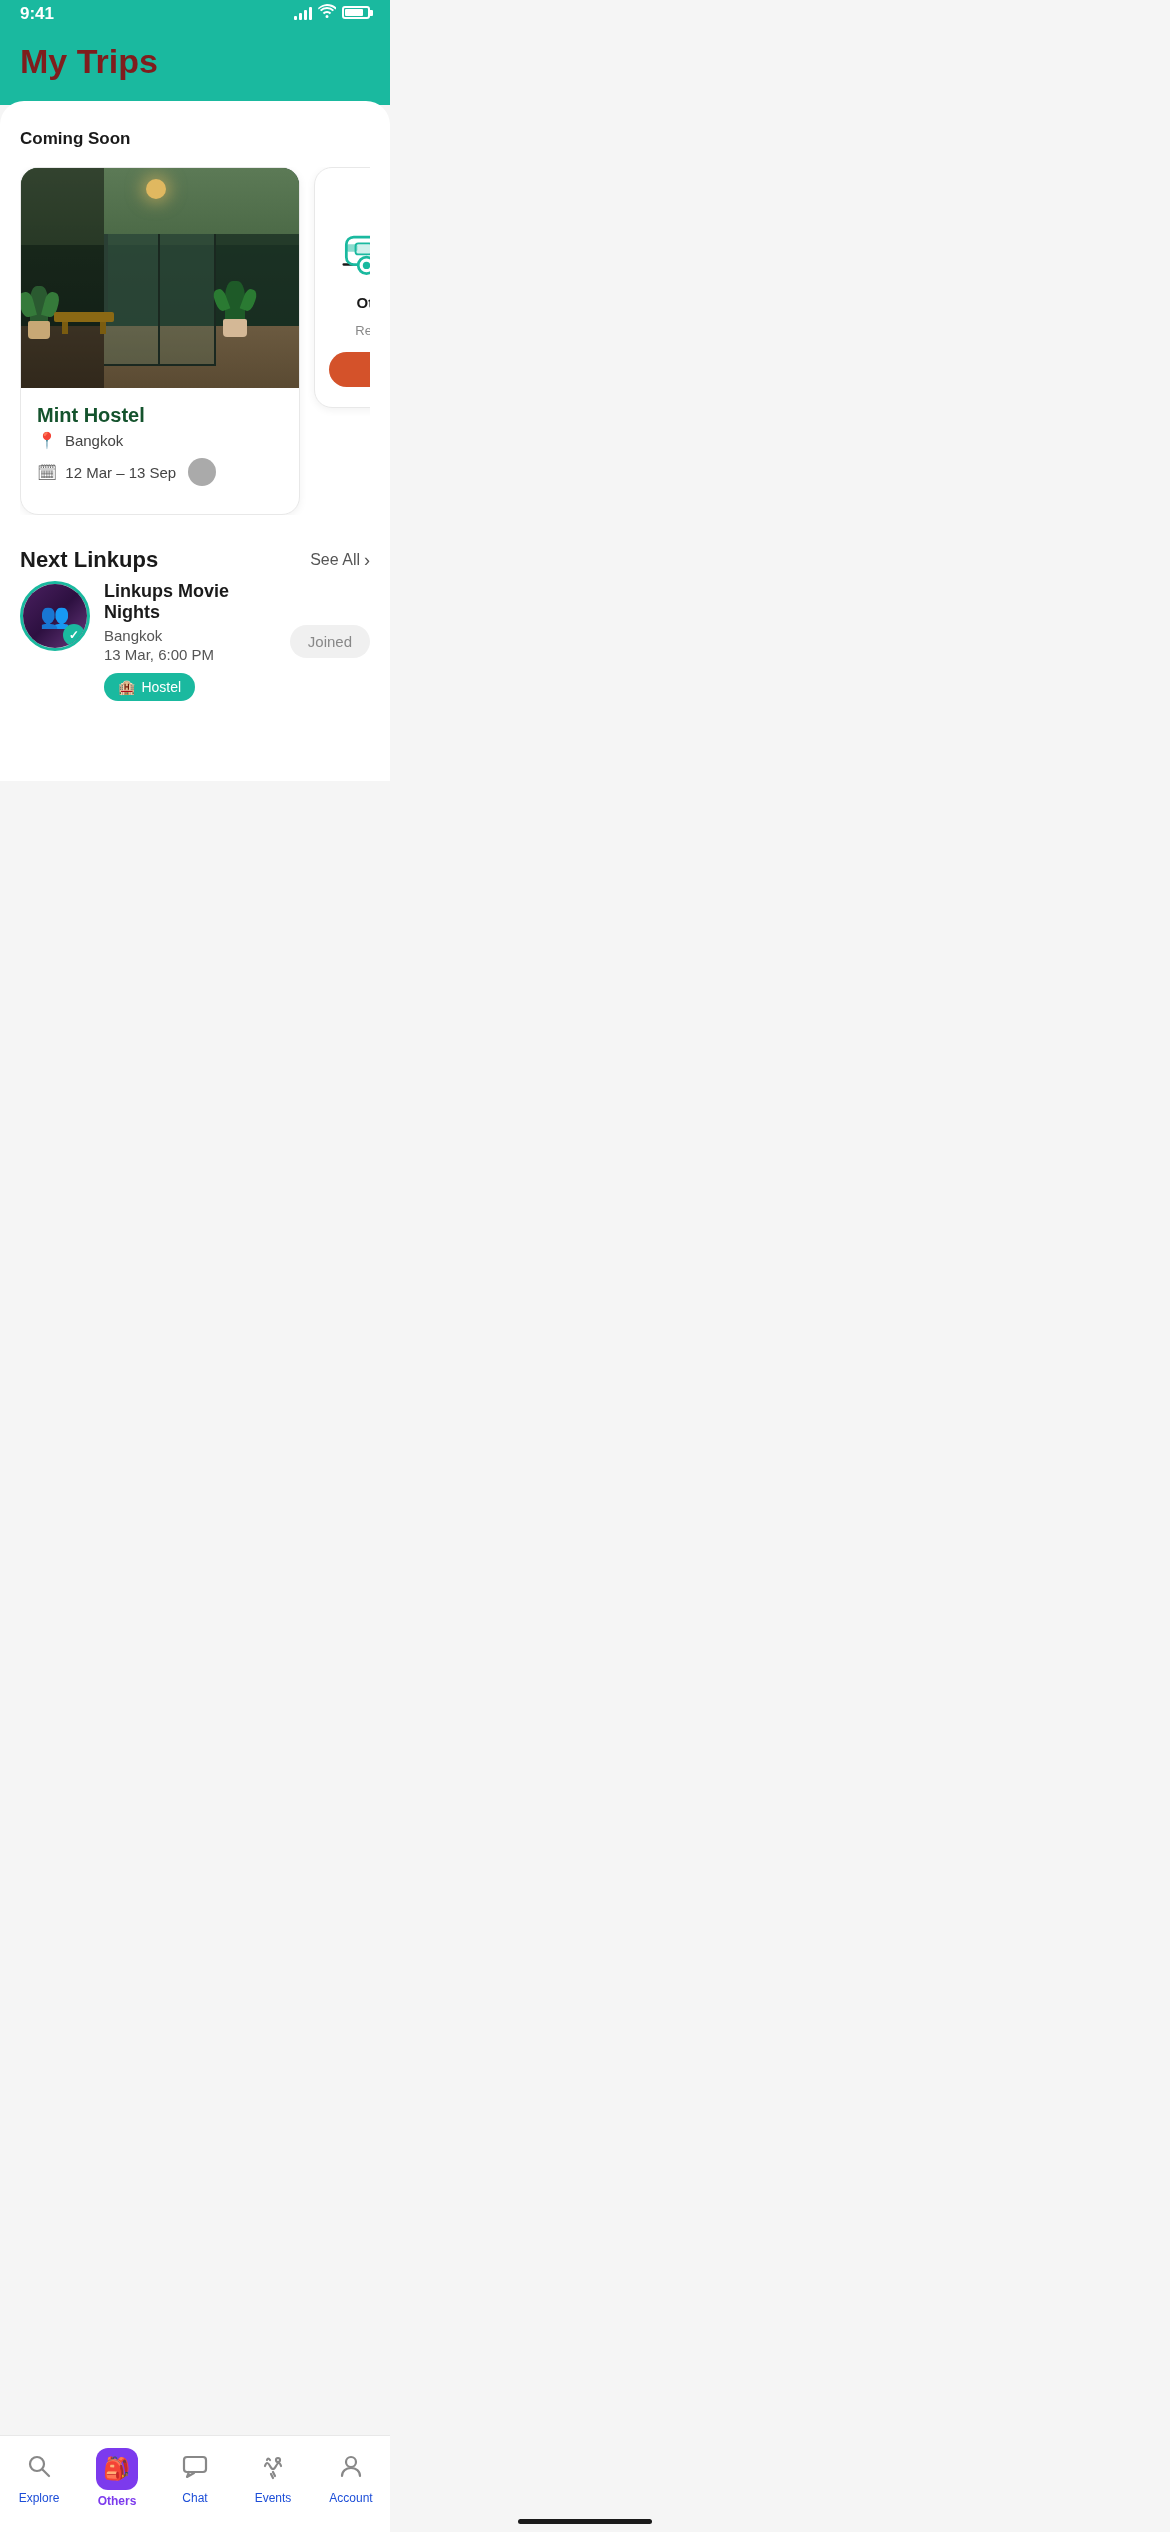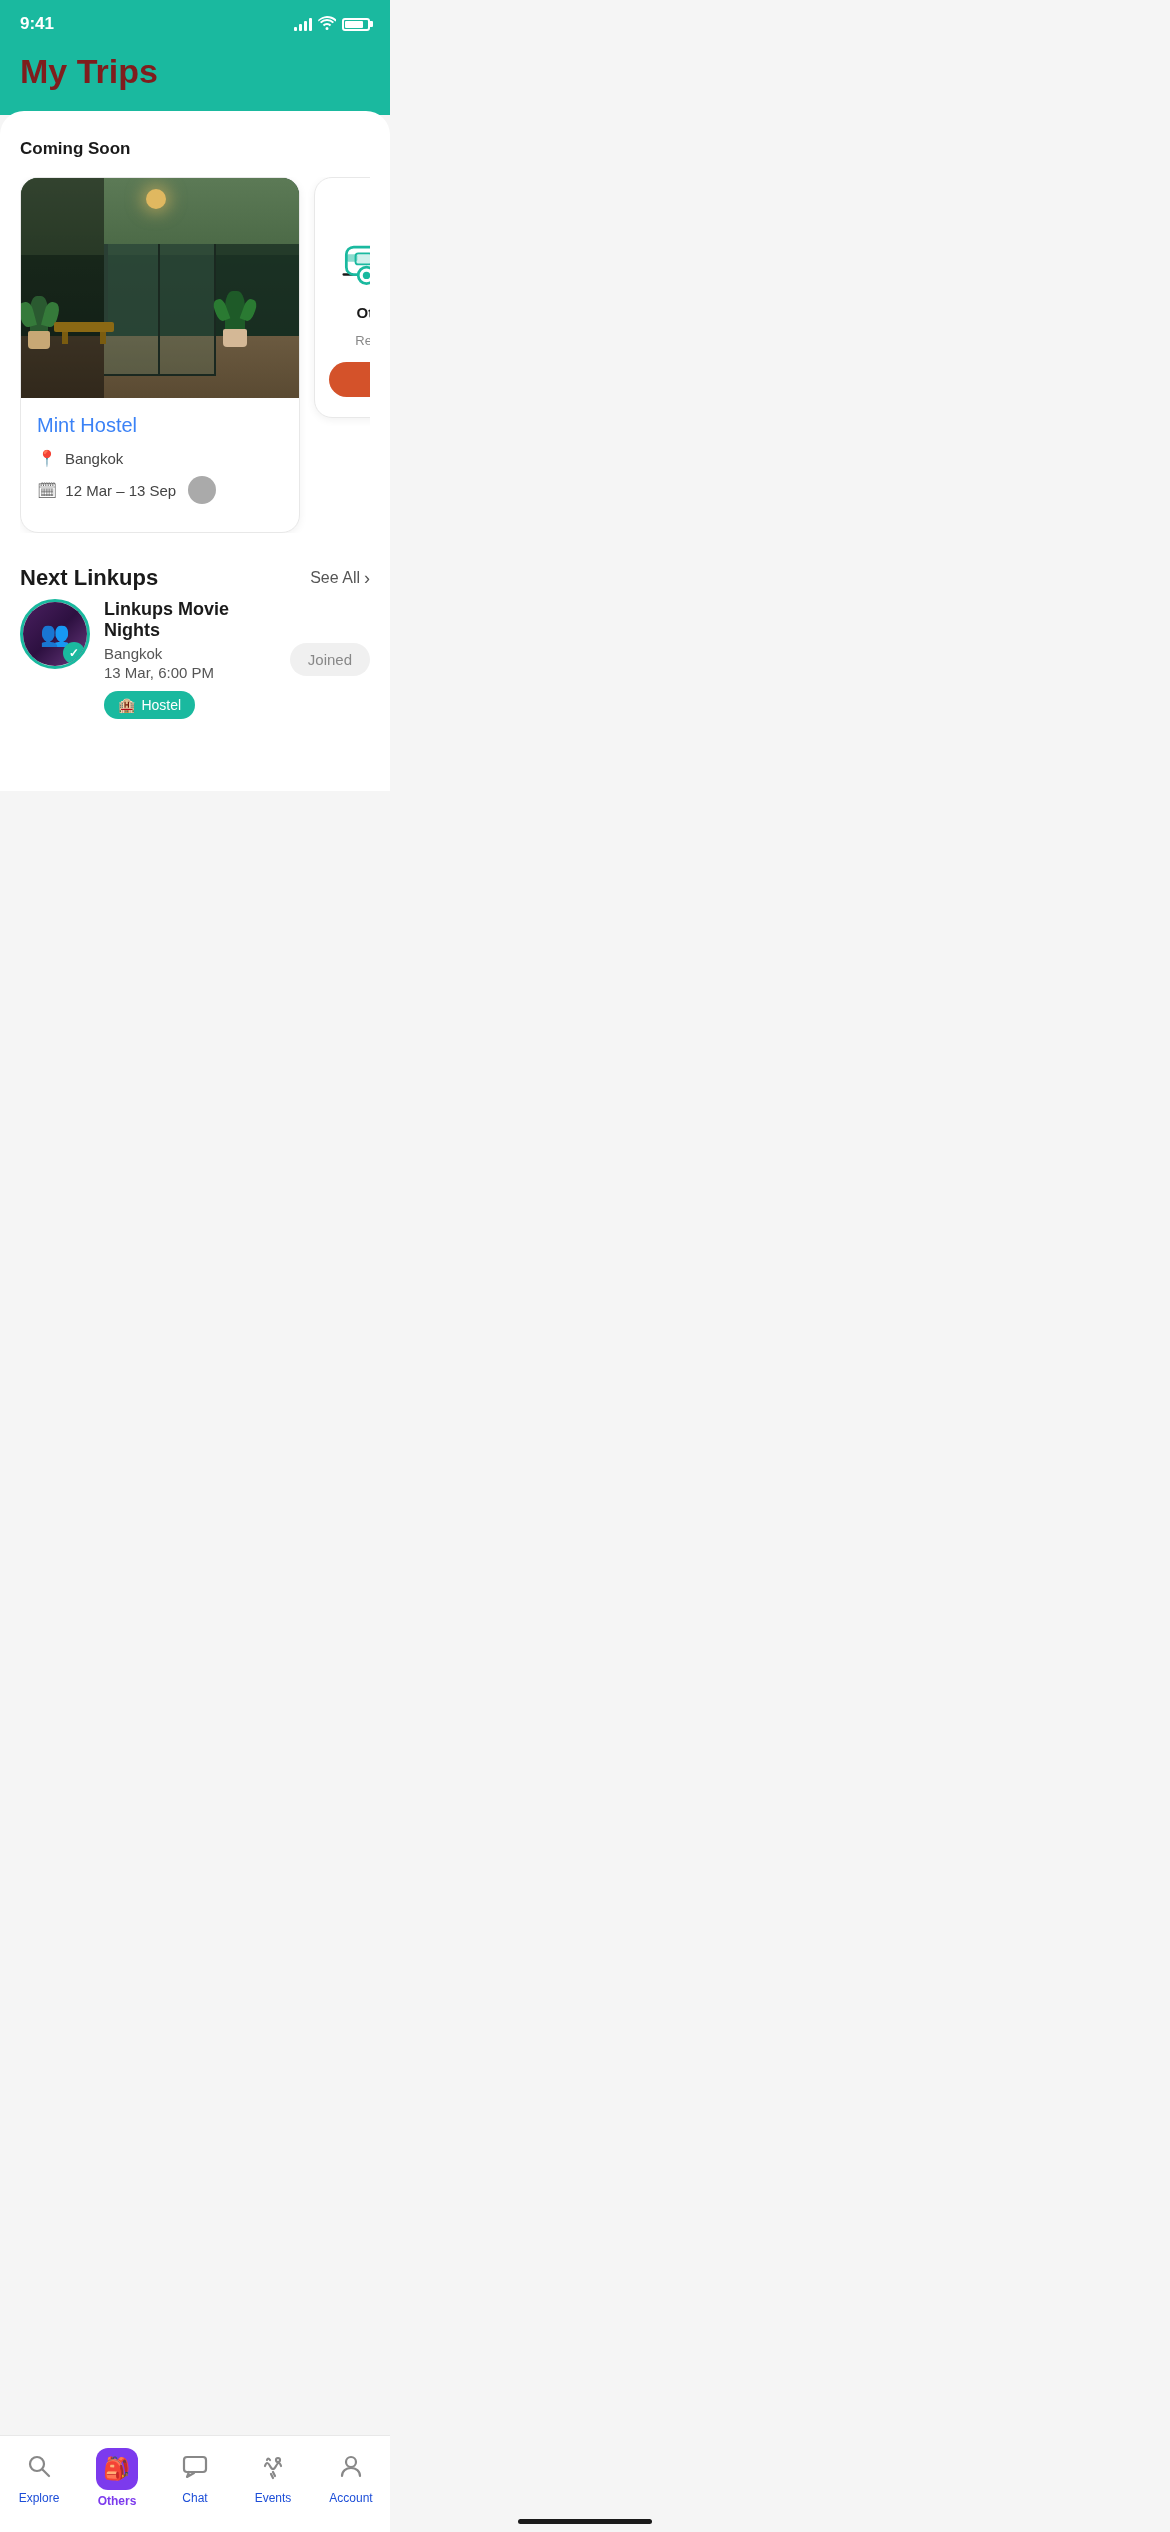--- a/index.html
+++ b/index.html
@@ -12,22 +12,22 @@
       min-height: 844px;
       overflow-x: hidden;
       position: relative;
     }
 
     
     .status-bar {
       background: #1ab99f;
       display: flex;
       justify-content: space-between;
-      align-items: center;
-      padding: 14px 20px 8px;
+      align-items: flex-start;
+      padding: 4px 20px 8px;
       color: white;
     }
 
     .status-time {
       font-size: 17px;
       font-weight: 600;
       color: white;
     }
 
     .status-icons {
@@ -174,23 +174,23 @@
       cursor: pointer;
     }
 
     
     .trip-card-info {
       padding: 16px 16px 20px;
     }
 
     .trip-name {
       font-size: 20px;
-      font-weight: 400;
-      color: #3b82f6;
-      margin-bottom: 12px;
+      font-weight: 700;
+      color: #14532d;
+      margin-bottom: 4px;
     }
 
     .trip-detail {
       display: flex;
       align-items: center;
       gap: 8px;
       margin-bottom: 8px;
     }
 
     .trip-detail-icon {

